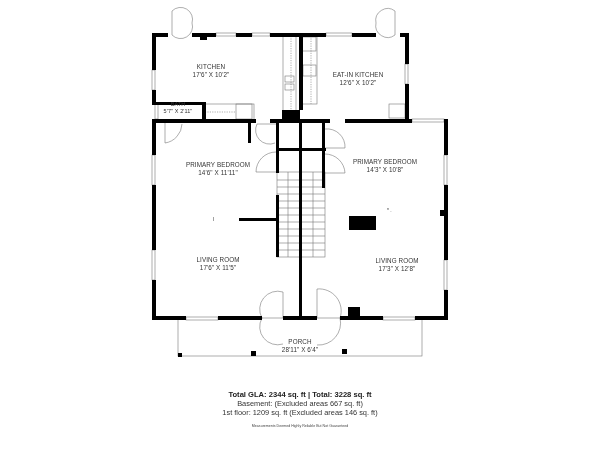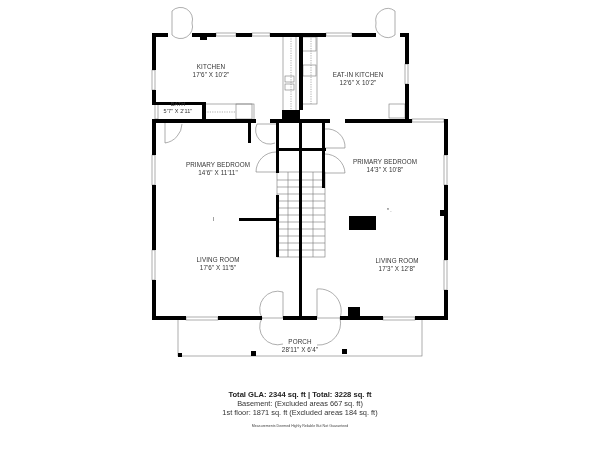--- a/index.html
+++ b/index.html
@@ -160,15 +160,15 @@
   <span class="dim">17'3" X 12'8"</span>
 </div>
 <div class="room-label" style="left:300px; top:338px;">
   <span>PORCH</span>
   <span class="dim">28'11" X 6'4"</span>
 </div>
 
 <div class="summary">
   <div class="total">Total GLA: 2344 sq. ft | Total: 3228 sq. ft</div>
   <div class="line">Basement: (Excluded areas 667 sq. ft)</div>
-  <div class="line">1st floor: 1871 sq. ft (Excluded areas 184 sq. ft)</div>
+  <div class="line">1st floor: 1209 sq. ft (Excluded areas 146 sq. ft)</div>
   <div class="disclaimer">Measurements Deemed Highly Reliable But Not Guaranteed</div>
 </div>
 
 </body></html>

